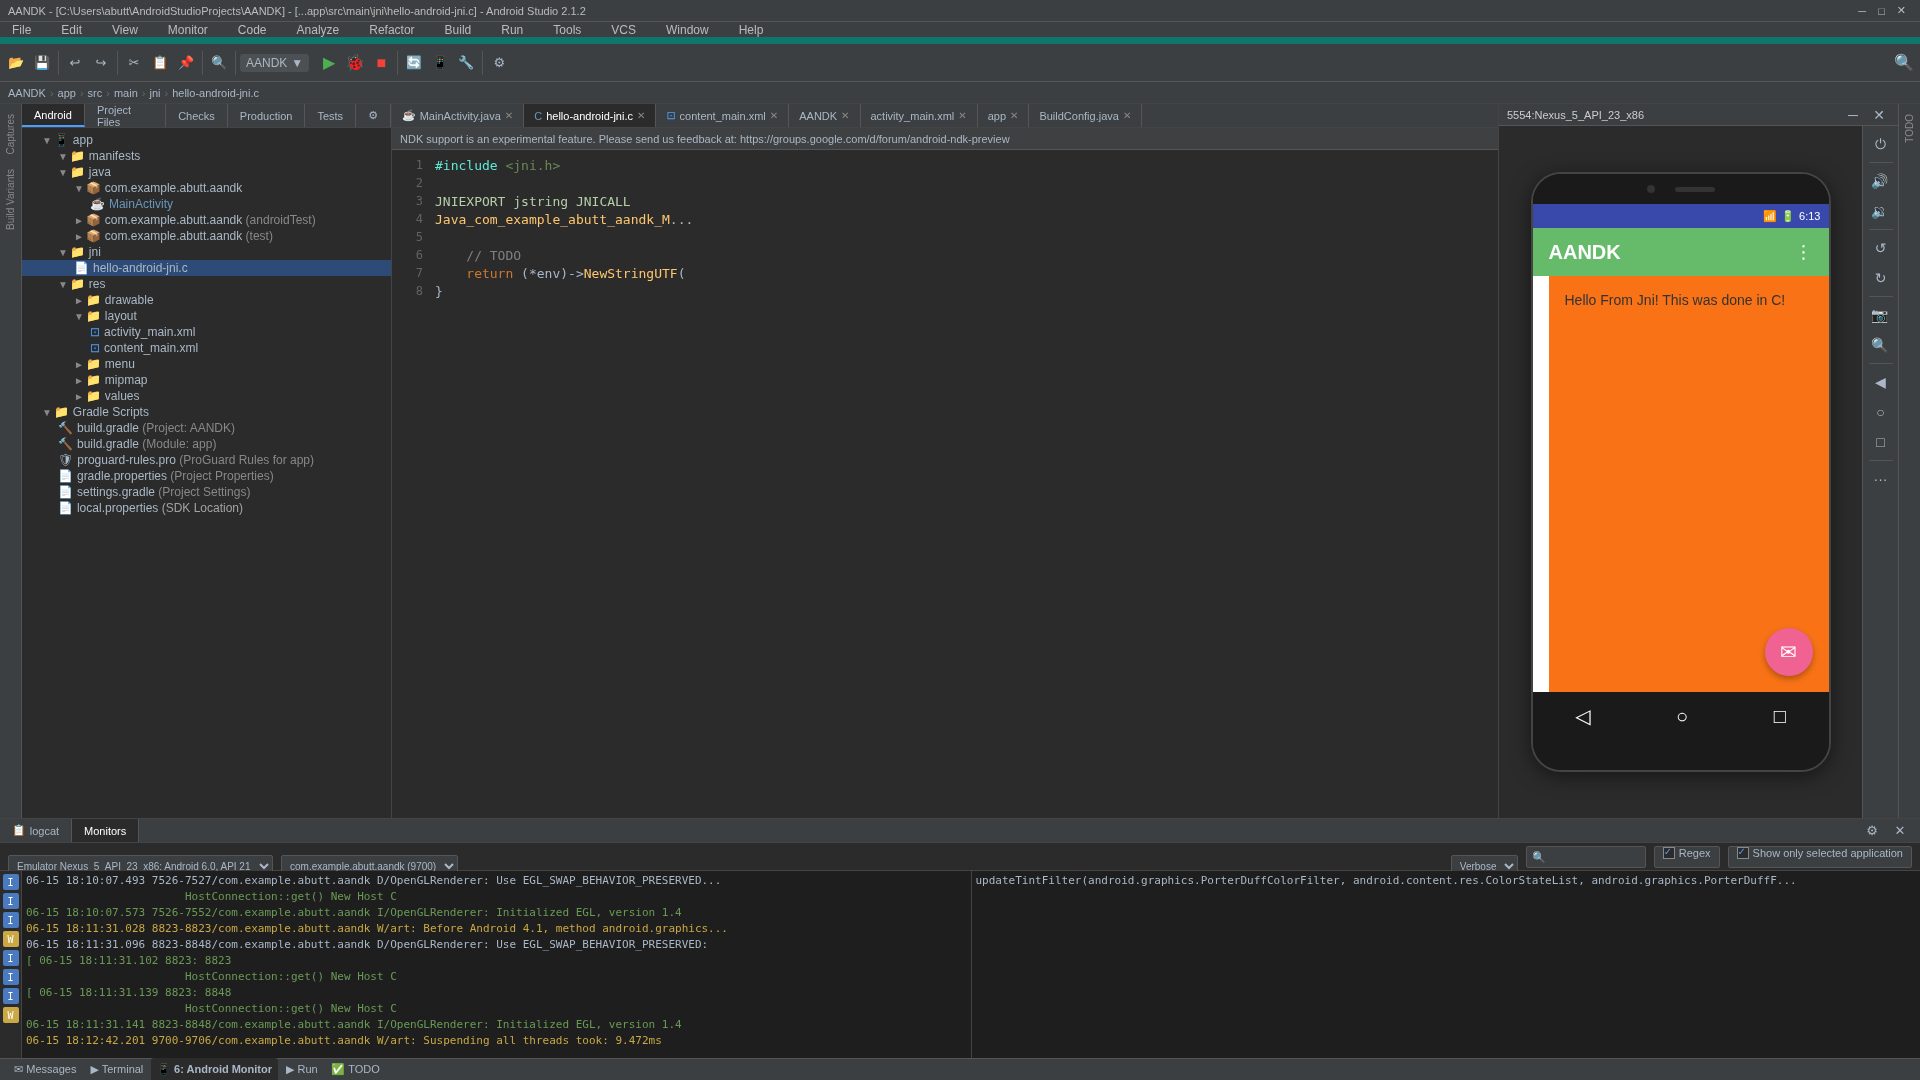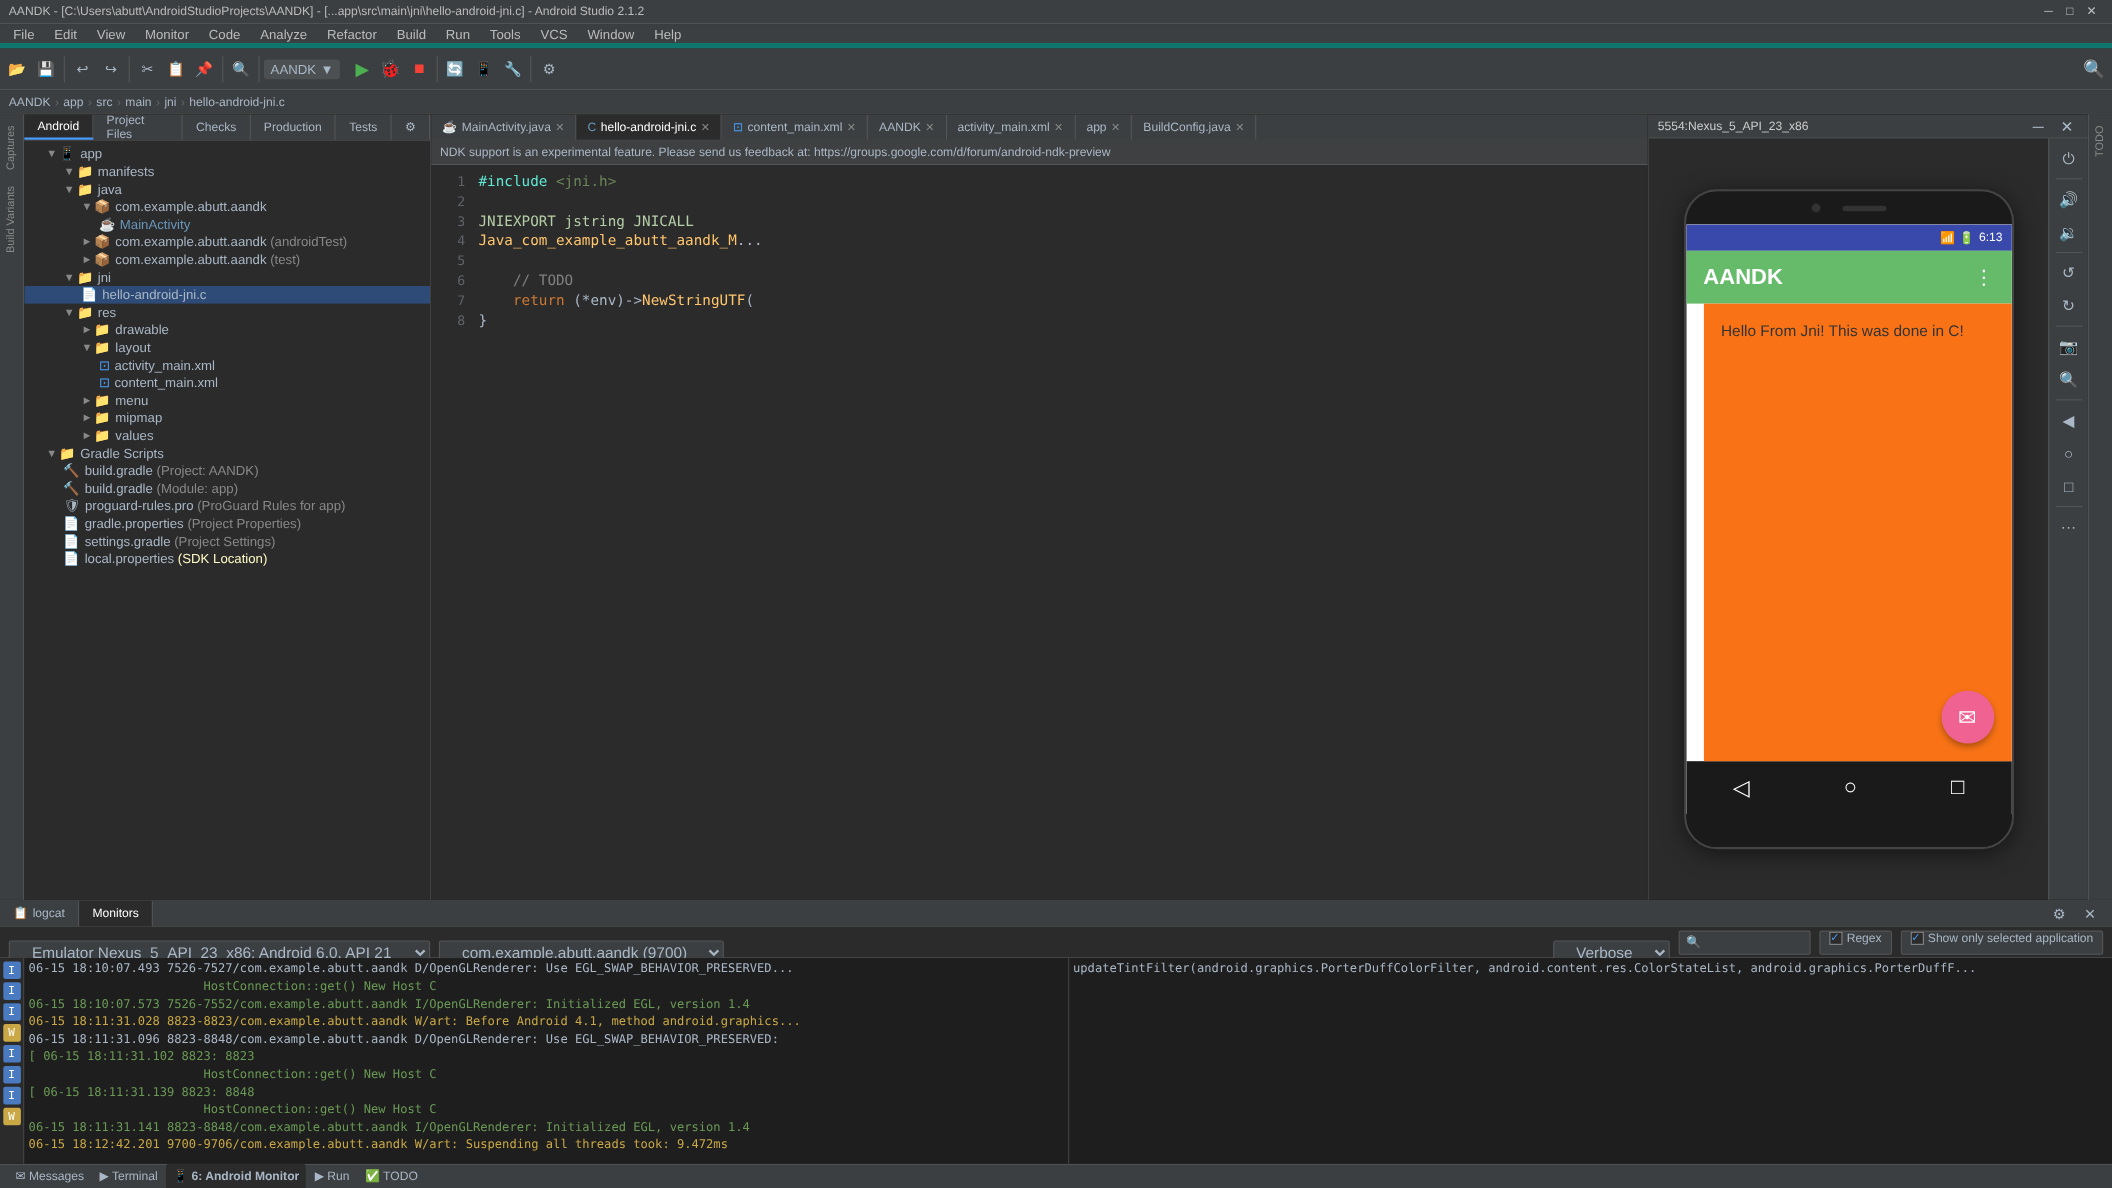--- a/index.html
+++ b/index.html
@@ -27,22 +27,22 @@
 
     
     #menu-bar {
       height: 22px;
       background: #3c3f41;
       display: flex;
       align-items: center;
       padding: 0 4px;
       font-size: 12px;
       color: #bbbbbb;
-      border-bottom: 5px solid #0f766e;
-      gap: 2px;
+      border-bottom: 7px solid #0f766e;
+      gap: 14px;
     }
     .menu-item {
       padding: 2px 8px;
       cursor: pointer;
       border-radius: 2px;
     }
 
     
     #toolbar {
       height: 38px;
@@ -443,22 +443,22 @@
       align-items: center;
       padding: 0 8px;
       gap: 8px;
       border-bottom: 1px solid #444;
     }
     .logcat-select {
       height: 22px;
       background: #3c3f41;
       border: 1px solid #555;
       color: #a9b7c6;
-      font-size: 14px;
-      padding: 0 16px;
+      font-size: 10px;
+      padding: 0 4px;
       border-radius: 2px;
       margin-top: 19px;
     }
     .logcat-search {
       height: 22px;
       background: #3c3f41;
       border: 1px solid #555;
       color: #a9b7c6;
       font-size: 11px;
       padding: 0 6px;
@@ -824,21 +824,21 @@
       <div class="tree-item">
         <span class="tree-indent"></span>
           <span class="tree-indent"></span>
         <span class="tree-icon">📄</span>
         <span class="tree-label">settings.gradle <span style="color:#888;">(Project Settings)</span></span>
       </div>
       <div class="tree-item">
         <span class="tree-indent"></span>
           <span class="tree-indent"></span>
         <span class="tree-icon">📄</span>
-        <span class="tree-label">local.properties <span style="color:#fef9c3;">(SDK Location)</span></span>
+        <span class="tree-label">local.properties <span style="color:#a3a3a3;">(SDK Location)</span></span>
       </div>
     </div>
   </div>
 
   <div id="editor-area">
     <div id="editor-tabs">
       <div class="editor-tab">
         <span style="color:#cc7832;">☕</span>
         <span>MainActivity.java</span>
         <span class="tab-close">✕</span>

